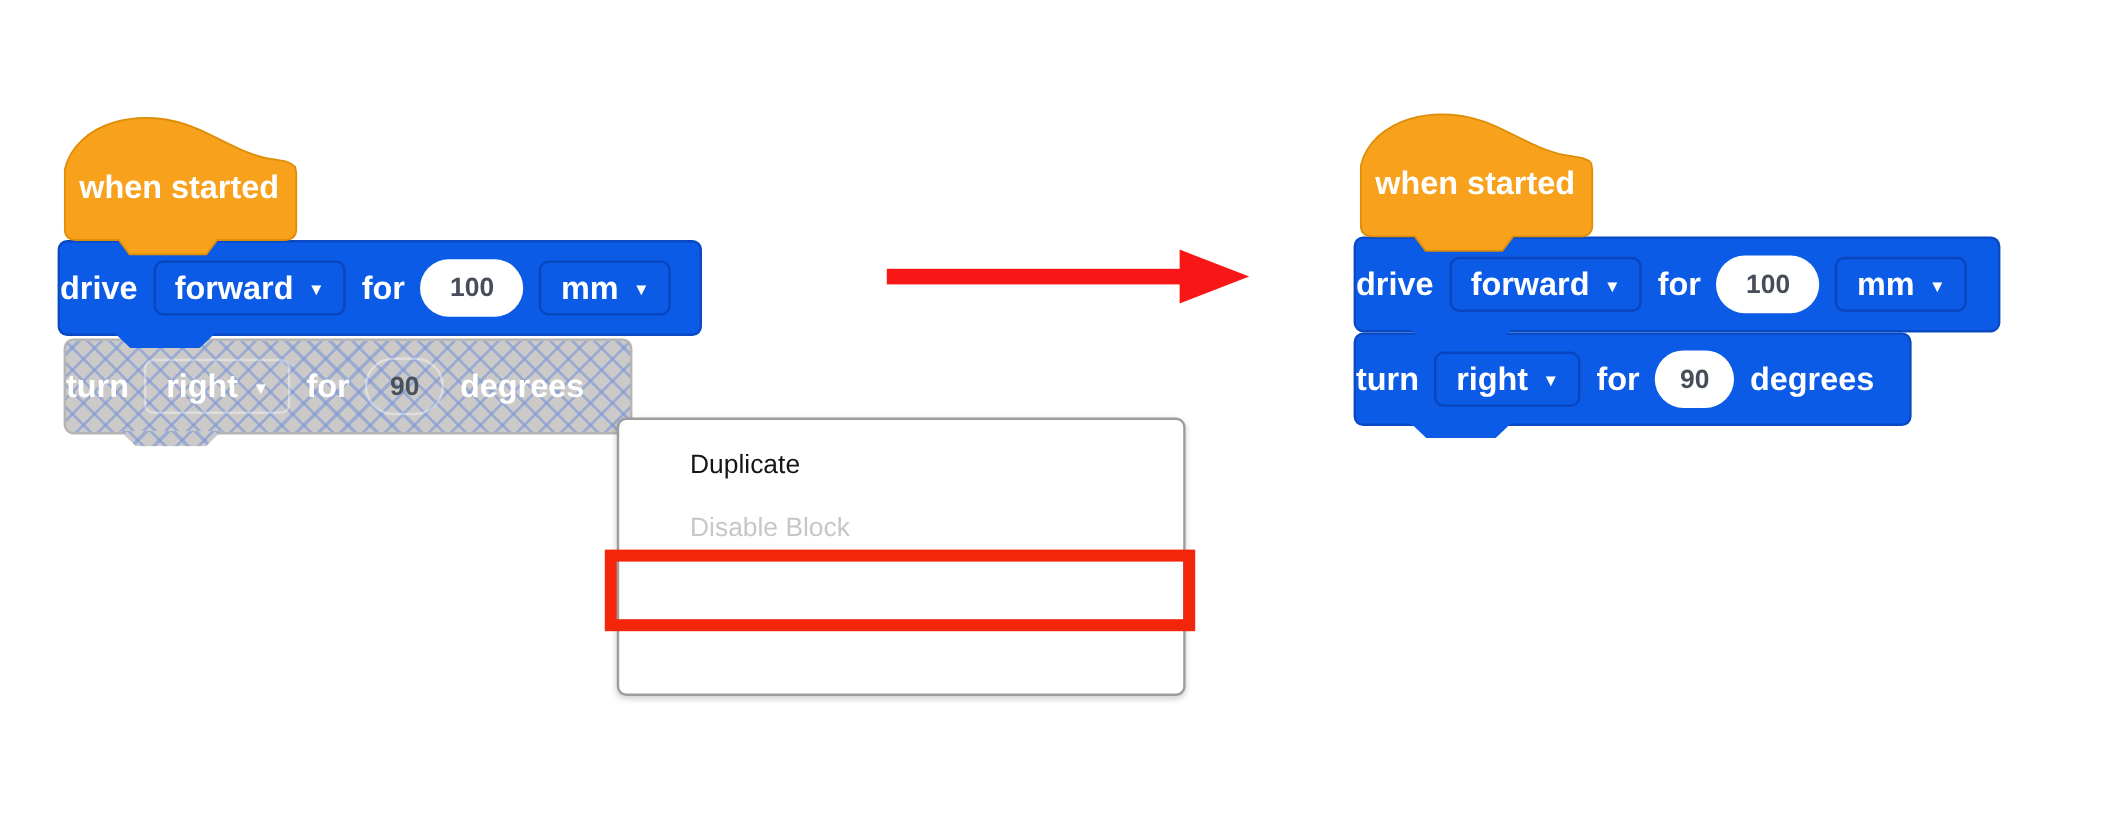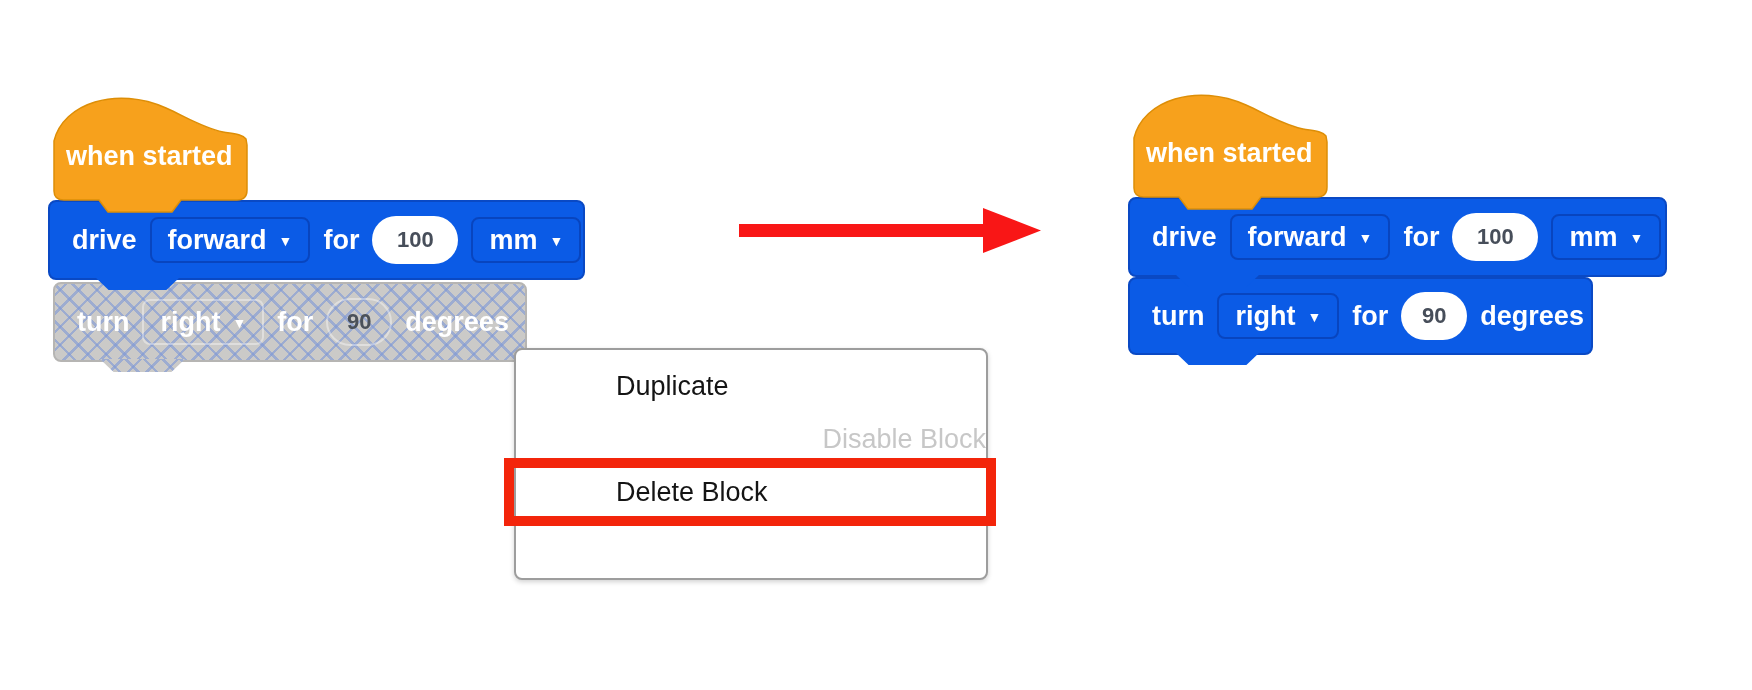--- a/index.html
+++ b/index.html
@@ -4,21 +4,21 @@
 <style>
   * { margin:0; padding:0; box-sizing:border-box; }
   html,body { background:#ffffff; }
   body { font-family:"Liberation Sans", sans-serif; }
   #canvas { position:relative; width:1752px; height:690px; background:#ffffff; overflow:hidden;border-radius:14px; }
 
   
   .block {
     position:absolute; display:flex; align-items:center;
     border-radius:8px; color:#ffffff; font-weight:bold; font-size:27px;
-    padding-left:22px; gap:13px;
+    padding-left:0; gap:13px;
   }
   .block.blue   { background:#0b5be6; border:2px solid #0a49c4; z-index:20; }
   .block .label { white-space:nowrap; }
 
   
   .bump {
     position:absolute; bottom:-12px; left:45px; width:85px; height:13px;
     clip-path:polygon(0 0, 100% 0, 84% 100%, 16% 100%);
   }
   .bump.blue-bump { background:#0b5be6; }
@@ -63,23 +63,23 @@
   }
 
   
   .context-menu {
     position:absolute; left:514px; top:348px; width:474px; height:232px;
     background:#ffffff; border:2px solid #9d9d9d; border-radius:8px;
     box-shadow:0 2px 5px rgba(0,0,0,.18); padding:10px 0; z-index:40;
   }
   .menu-item {
     height:53px; line-height:53px; padding-left:59px;
-    font-size:27px; color:#141414; white-space:nowrap;margin-left:41px;
+    font-size:22px; color:#141414; white-space:nowrap;
   }
-  .menu-item.disabled    { color:#c7c7c7;text-align:right; }
+  .menu-item.disabled    { color:#c7c7c7; }
   .menu-item.highlighted { background:#d7e9f8; }
 
   .annotation-frame {
     position:absolute; left:504px; top:458px; width:492px; height:68px;
     border:10px solid #f3250b; z-index:50; pointer-events:none;
   }
 
   
   .arrow-svg { position:absolute; left:735px; top:205px; z-index:5; }
 </style>
@@ -127,21 +127,20 @@
   </div>
 
   <svg class="arrow-svg" width="310" height="50" viewBox="0 0 310 50">
     <rect x="4" y="19" width="252" height="13" fill="#f91616"></rect>
     <polygon points="248,3 306,25.5 248,48" fill="#f91616"></polygon>
   </svg>
 
   <div class="context-menu">
     <div class="menu-item">Duplicate</div>
     <div class="menu-item disabled">Disable Block</div>
-    <div class="menu-item">Delete Block</div>
   </div>
   <div class="annotation-frame"></div>
 
   <div class="hat" style="left:1133px; top:92px;">
     <svg width="195" height="120" viewBox="0 0 195 120">
       <path d="M 1,96 L 1,46 C 10,8 64,-9 113,13 C 133,22 150,33 170,37 C 181,39 189,39 193,44 L 194,50 L 194,95 Q 194,105 184,105 L 128,105 L 119,117 L 55,117 L 46,105 L 11,105 Q 1,105 1,96 Z" fill="#f7a11c" stroke="#dd8e07" stroke-width="1.5" stroke-linejoin="round"></path>
     </svg>
     <span class="hat-label">when started</span>
   </div>
 

